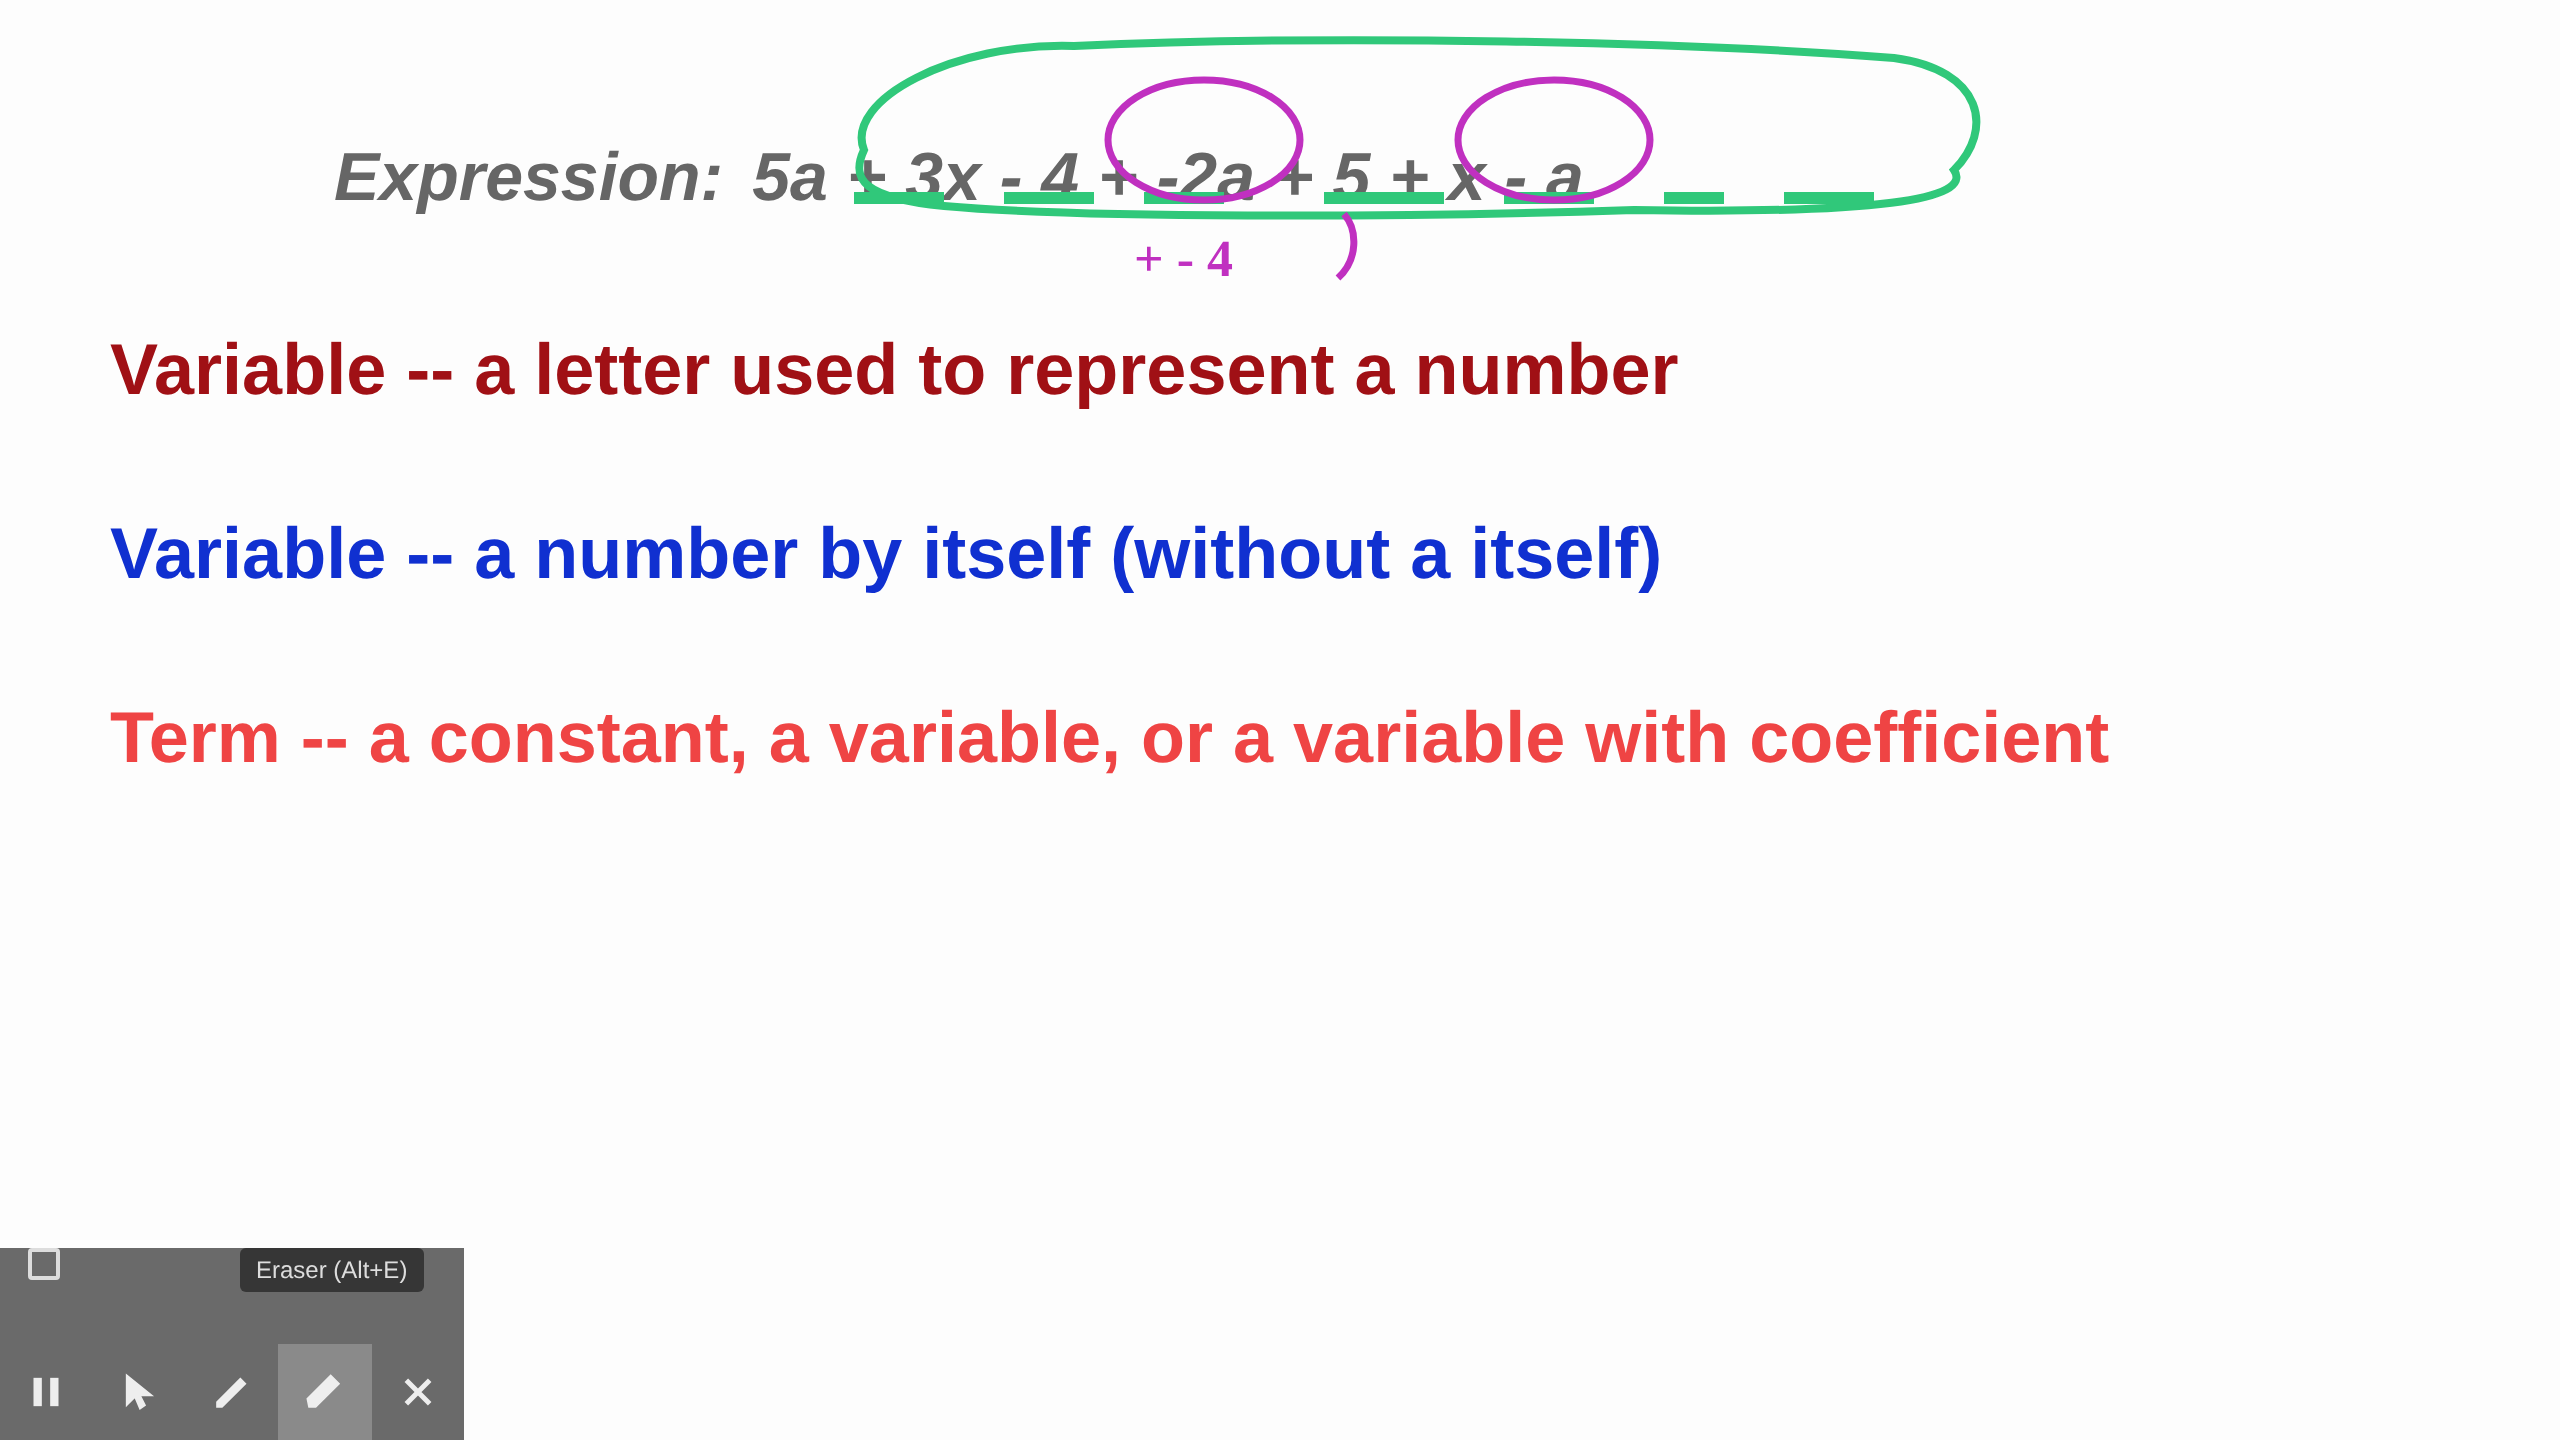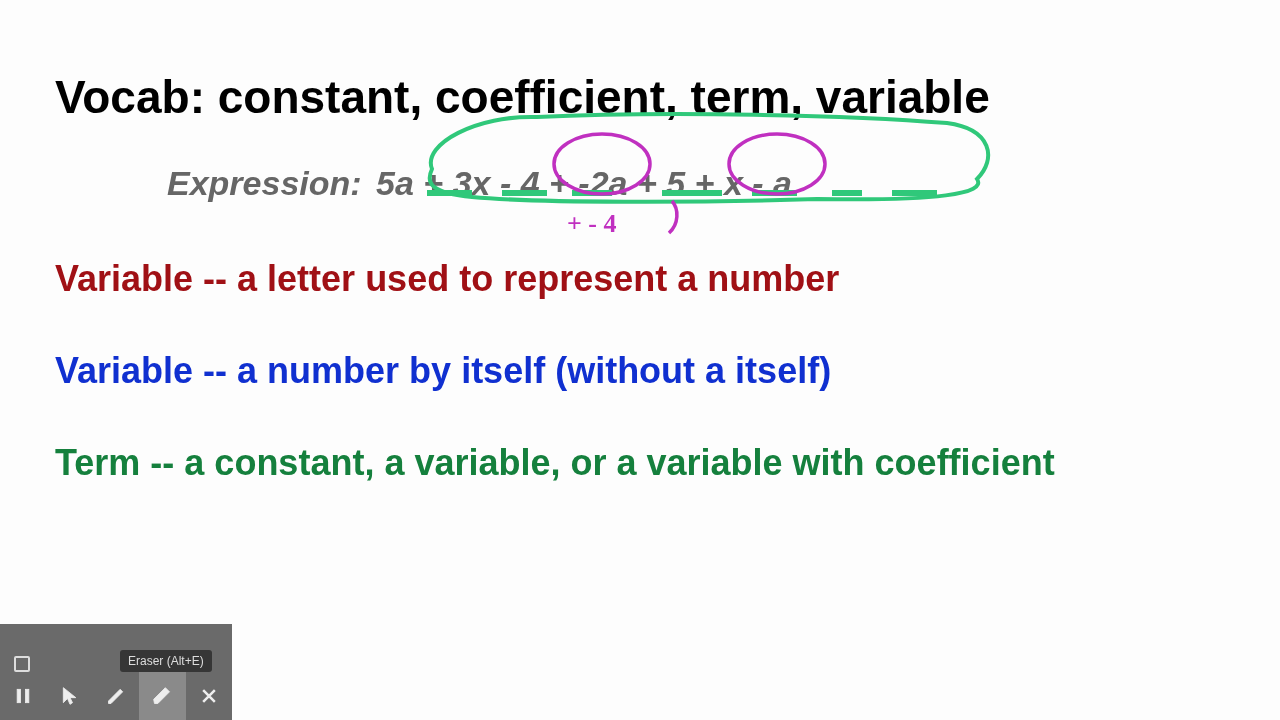--- a/index.html
+++ b/index.html
@@ -60,36 +60,36 @@
   .def {
     font-size: 36px;
     font-weight: bold;
     margin-bottom: 40px;
     line-height: 1.45;
   }
   .kw { }
   .variable  { color: #a01015; }
   .constant  { color: #1030d0; }
   .coeff     { color: #1a7a2d; }
-  .term      { color: #15803d; }
+  .term      { color: #ef4444; }
 
   
   .toolbar {
     position: absolute;
     left: 0;
     bottom: 0;
     width: 232px;
     background: #6a6a6a;
     display: flex;
     flex-direction: column;
   }
   .toolbar-top {
     height: 48px;
     display: flex;
-    align-items: flex-end;
+    align-items: flex-start;
     padding-left: 14px;
     gap: 90px;
   }
   .toolbar-top .stop-rect {
     width: 16px; height: 16px;
     border: 2px solid #ddd;
     border-radius: 2px;
   }
   .tooltip {
     background: #363636;
@@ -112,21 +112,20 @@
     cursor: pointer;
   }
   .tbtn.active { background: #8a8a8a; }
   .tbtn svg { width: 20px; height: 20px; stroke: #eee; fill: #eee; }
 </style>
 </head>
 <body>
 
 <div class="slide">
 
-  <div class="title">Vocab:  constant, coefficient, term, variable</div>
 
   <div class="expression-row">
     <span class="expr-label">Expression:</span>
     <span class="expr-body">5a + 3x - 4 + -2a + 5 + x - a</span>
 
     
     <svg class="annot-svg" viewBox="0 0 590 140">
 
       <path d="M 15 60 C 5 35, 60 6, 120 8 C 250 2, 430 6, 530 14 C 575 20, 580 50, 560 70 C 570 85, 520 92, 400 90 C 280 94, 120 94, 55 88 C 15 84, 8 75, 15 60 Z" stroke="#30c87a" stroke-width="4" fill="none"></path>
 

